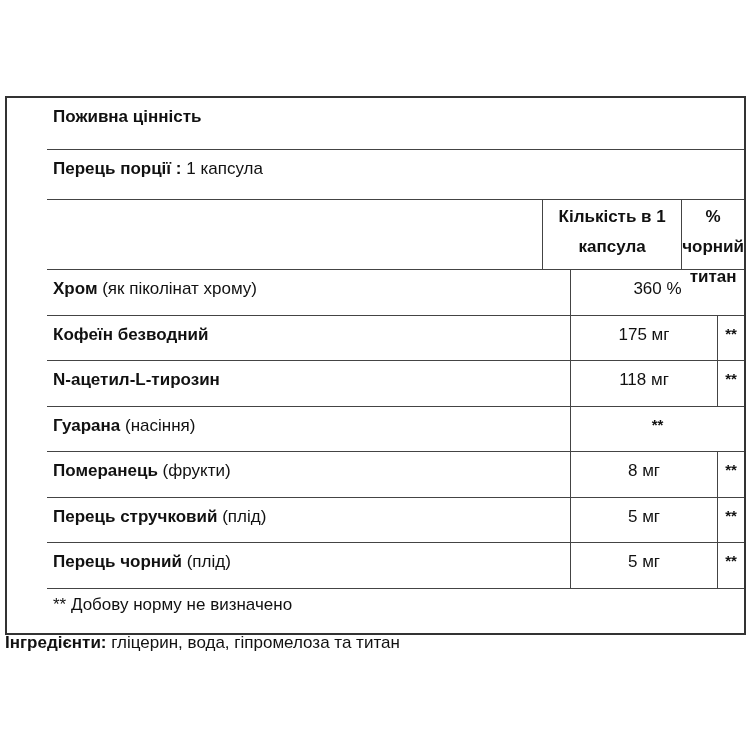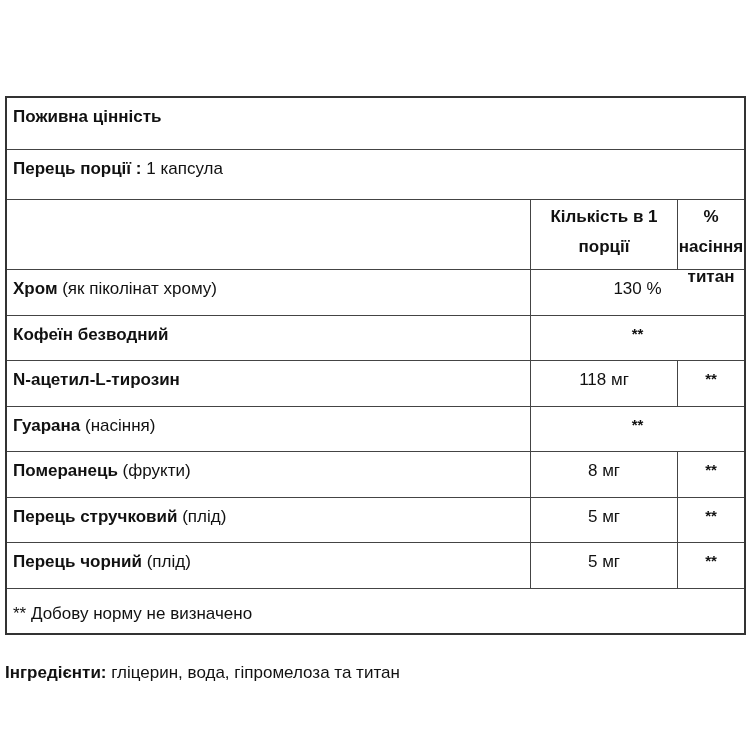--- a/index.html
+++ b/index.html
@@ -15,27 +15,28 @@
       font-family: "Liberation Sans", "DejaVu Sans", sans-serif;
       color: #111111;
     }
     .panel {
       position: absolute;
       left: 5px;
       top: 96px;
       width: 741px;
       border: 2px solid #333333;
       box-sizing: border-box;
+      padding-left: 40px;
     }
     .row {
       display: flex;
       border-bottom: 1.5px solid #444444;
       box-sizing: border-box;
     }
-    .row:last-child { border-bottom: none; align-items: center; }
+    .row:last-child { border-bottom: none; }
     .full-cell {
       padding: 9px 6px 0 6px;
       font-size: 17px;
       box-sizing: border-box;
       width: 100%;
     }
     .title-row { height: 52px; }
     .serving-row { height: 50px; }
     .header-row { height: 70px; justify-content: center; }
     .item-row { height: 45.5px; }
@@ -62,52 +63,53 @@
     .header-row .cell {
       font-weight: bold;
       line-height: 30px;
       padding-top: 2px;
     }
     .bold { font-weight: bold; }
     .stars { font-size: 15px; font-weight: bold; }
     .ingredients {
       position: absolute;
       left: 5px;
-      top: 663px;
+      top: 633px;
       font-size: 17px;
     }
   </style>
 </head>
 <body>
 
 <div class="panel">
   <div class="row title-row">
     <div class="full-cell bold">Поживна цінність</div>
   </div>
   <div class="row serving-row">
     <div class="full-cell"><span class="bold">Перець порції :</span><span> 1 капсула</span></div>
   </div>
   <div class="row header-row">
     <div class="cell c-name"></div>
     <div class="cell c-amount">
       <div>Кількість в 1</div>
-      <div>порції</div>
+      <div>капсула</div>
     </div>
     <div class="cell c-dv">
-      <div>% насіння</div>
+      <div>% чорний</div>
       <div>титан</div>
     </div>
   </div>
 
   <div class="row item-row">
     <div class="cell c-name"><span class="bold">Хром</span><span> (як піколінат хрому)</span></div>
-    <div class="cell c-dv">130 %</div>
+    <div class="cell c-dv">360 %</div>
   </div>
   <div class="row item-row">
     <div class="cell c-name"><span class="bold">Кофеїн безводний</span><span></span></div>
+    <div class="cell c-amount">175 мг</div>
     <div class="cell c-dv stars">**</div>
   </div>
   <div class="row item-row">
     <div class="cell c-name"><span class="bold">N-ацетил-L-тирозин</span><span></span></div>
     <div class="cell c-amount">118 мг</div>
     <div class="cell c-dv stars">**</div>
   </div>
   <div class="row item-row">
     <div class="cell c-name"><span class="bold">Гуарана</span><span> (насіння)</span></div>
     <div class="cell c-dv stars">**</div>

